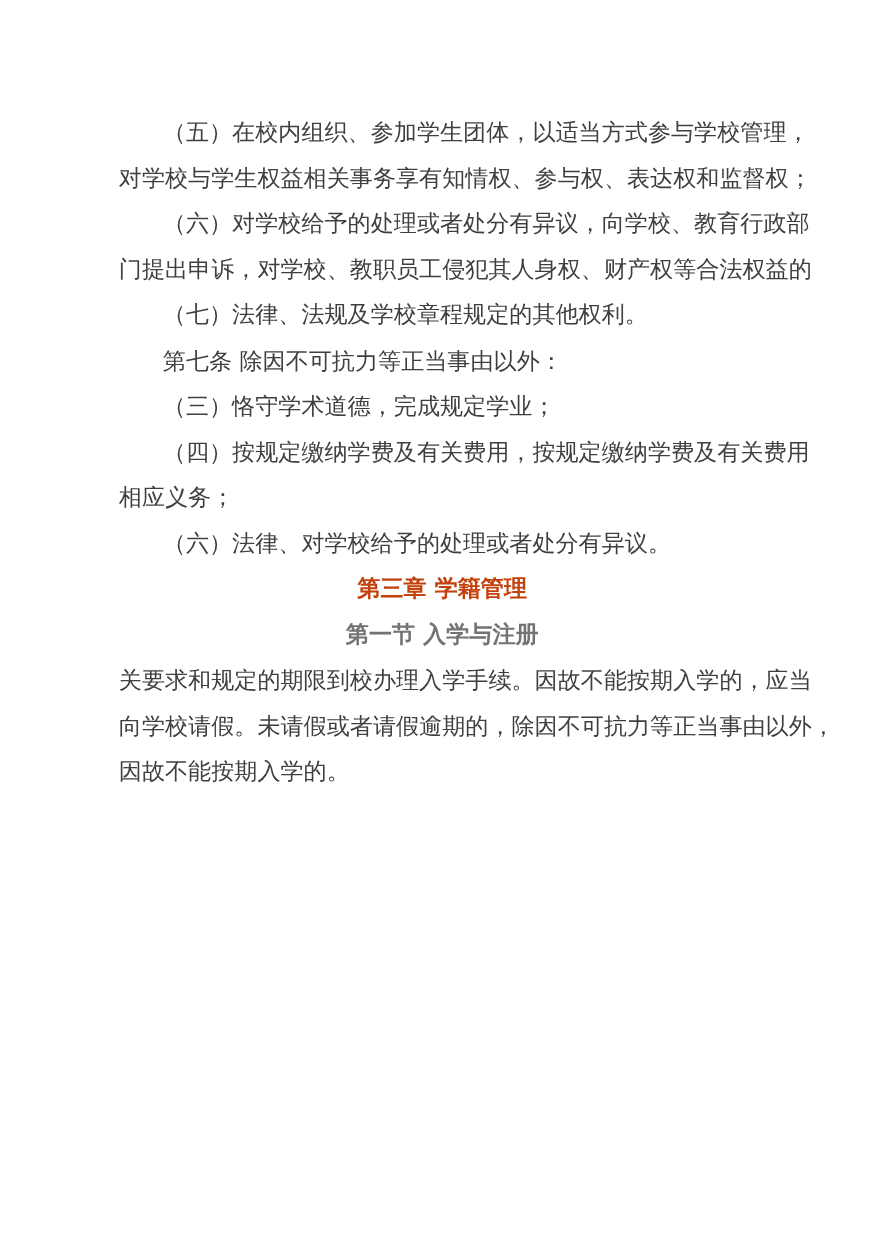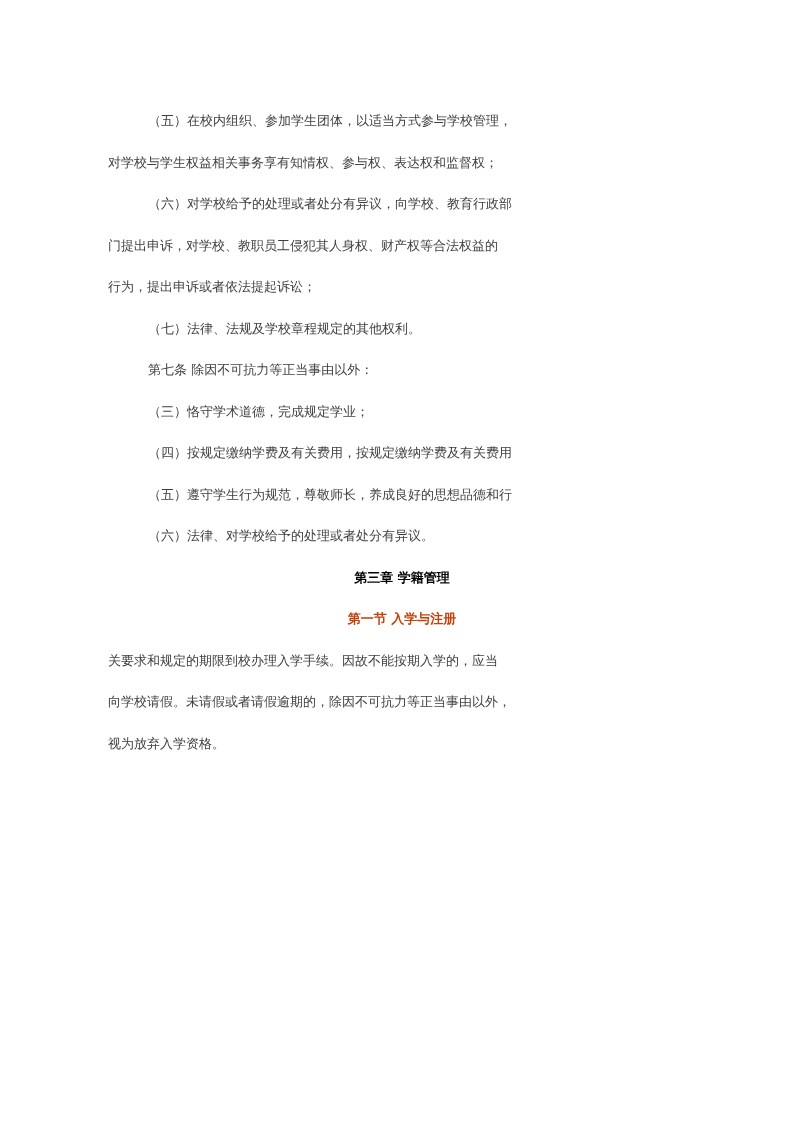--- a/index.html
+++ b/index.html
@@ -15,21 +15,21 @@
     overflow: hidden;
     font-family: "DejaVu Serif", "Liberation Serif", serif;
   }
   .content {
     position: absolute;
     left: 108px;
     top: 100px;
     width: 588px;
   }
   .line {
-    font-size: 13px;
+    font-size: 21px;
     line-height: 41.5px;
     height: 41.5px;
     white-space: nowrap;
     text-align: left;
   }
   .line.indent {
     padding-left: 40px; 
   }
   .line.heading {
     font-weight: 700;
@@ -43,45 +43,44 @@
 
 <div class="page" style="background: rgb(255, 255, 255); color: rgb(63, 63, 63);">
   <div class="content" id="content">
       <div class="block">
         <div class="line indent">（五）在校内组织、参加学生团体，以适当方式参与学校管理，</div>
         <div class="line">对学校与学生权益相关事务享有知情权、参与权、表达权和监督权；</div>
       </div>
       <div class="block">
         <div class="line indent">（六）对学校给予的处理或者处分有异议，向学校、教育行政部</div>
         <div class="line">门提出申诉，对学校、教职员工侵犯其人身权、财产权等合法权益的</div>
-        <div class="line">行为，提出申诉或者依法提起诉讼；</div>
       </div>
       <div class="block">
         <div class="line indent">（七）法律、法规及学校章程规定的其他权利。</div>
       </div>
       <div class="block">
         <div class="line indent">第七条 除因不可抗力等正当事由以外：</div>
       </div>
       <div class="block">
         <div class="line indent">（三）恪守学术道德，完成规定学业；</div>
       </div>
       <div class="block">
         <div class="line indent">（四）按规定缴纳学费及有关费用，按规定缴纳学费及有关费用</div>
+        <div class="line">相应义务；</div>
       </div>
       <div class="block">
-        <div class="line indent">（五）遵守学生行为规范，尊敬师长，养成良好的思想品德和行</div>
       </div>
       <div class="block">
         <div class="line indent">（六）法律、对学校给予的处理或者处分有异议。</div>
       </div>
       <div class="block">
-        <div class="line heading" style="color: #000000;">第三章 学籍管理</div>
+        <div class="line heading" style="color: #c2410c;">第三章 学籍管理</div>
       </div>
       <div class="block">
-        <div class="line heading" style="color: #c2410c;">第一节 入学与注册</div>
+        <div class="line heading" style="color: #737373;">第一节 入学与注册</div>
       </div>
       <div class="block">
         <div class="line">关要求和规定的期限到校办理入学手续。因故不能按期入学的，应当</div>
         <div class="line">向学校请假。未请假或者请假逾期的，除因不可抗力等正当事由以外，</div>
-        <div class="line">视为放弃入学资格。</div>
+        <div class="line">因故不能按期入学的。</div>
       </div>
     </div>
 </div>
 
 </body></html>

